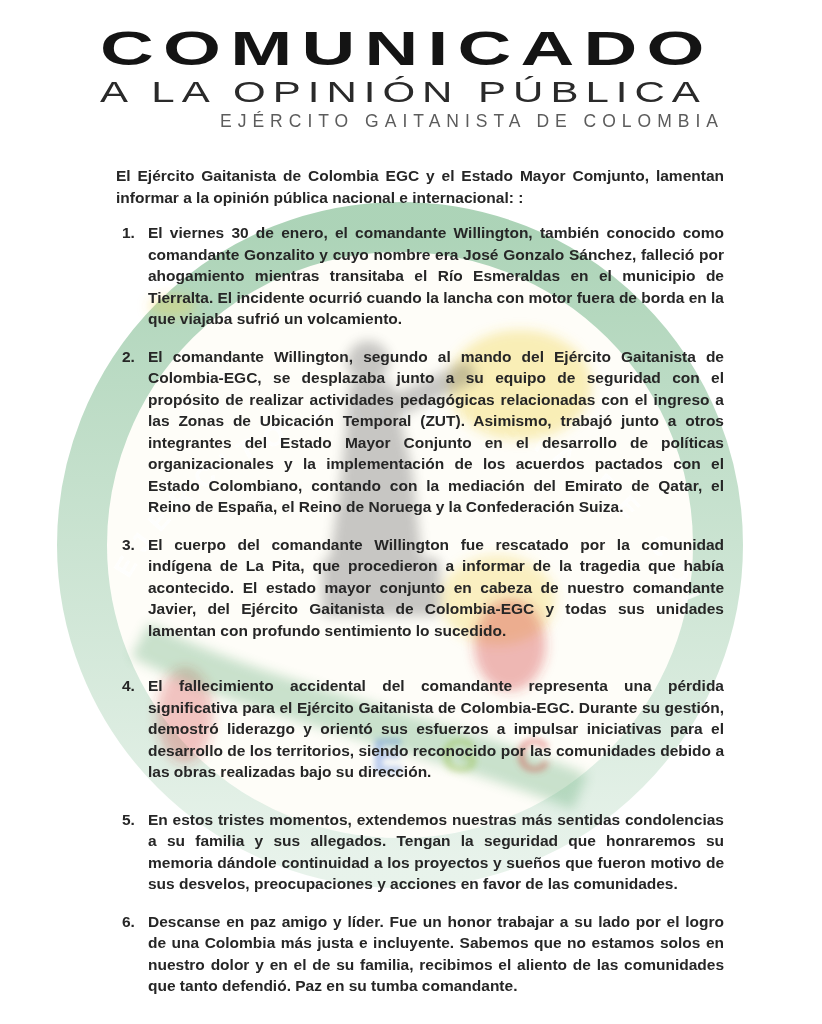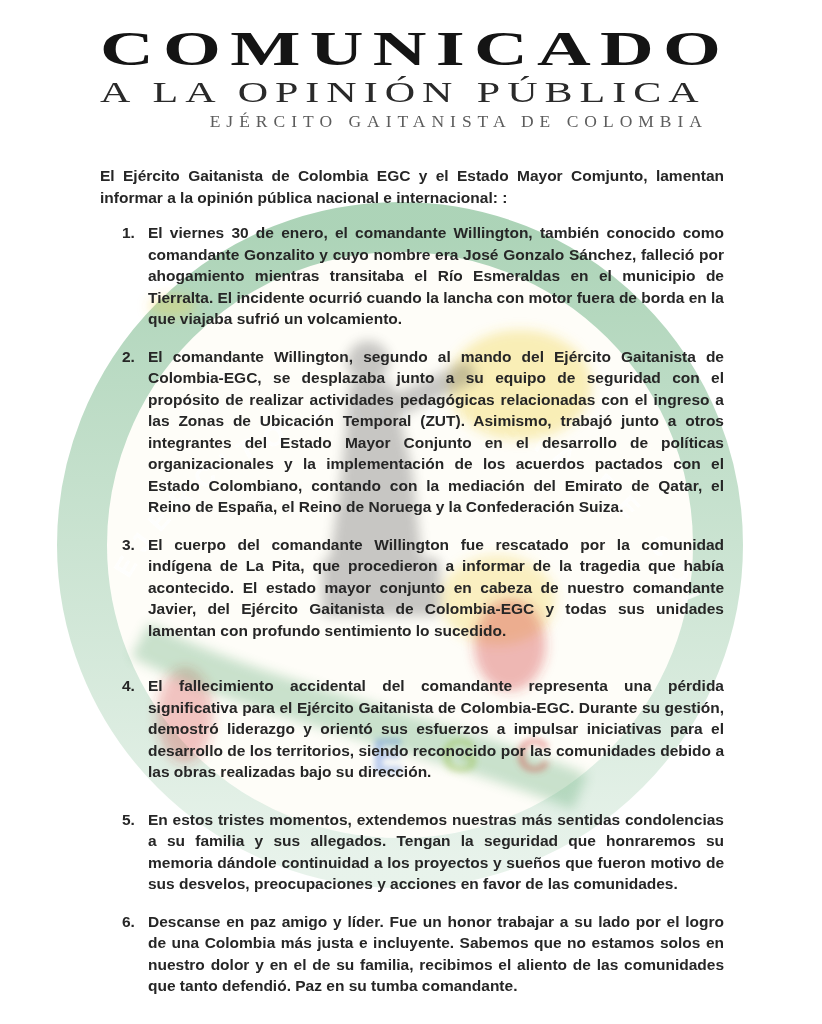--- a/index.html
+++ b/index.html
@@ -12,42 +12,42 @@
 
   
   .watermark {
     position: absolute; left: 0; top: 0; width: 822px; height: 1024px;
     z-index: 0; pointer-events: none;
   }
 
   
   .content { position: absolute; left: 100px; top: 24px; width: 624px; z-index: 1; }
 
-  .hdr { margin: 0 16px 34px 0; font-family: Liberation Serif, serif; }
+  .hdr { margin: 0 0 34px 0; }
   .title {
     margin: 0; color: #141414;
     font-size: 48px; font-weight: 900; letter-spacing: 6px; line-height: 1.05;
     white-space: nowrap; transform: scaleX(1.55); transform-origin: left center;
   }
   .subtitle {
     margin: 2px 0 0 0; color: #2a2a2a;
     font-size: 30px; font-weight: 400; letter-spacing: 5px; line-height: 1.05;
     white-space: nowrap; transform: scaleX(1.40); transform-origin: left center;
   }
   .org {
     margin: 4px 0 0 0; color: #5c5c5c; text-align: right;
     font-size: 17.5px; font-weight: 400; letter-spacing: 6px; line-height: 1.1;
     white-space: nowrap;
   }
 
   .bodytext {
     font-size: 15.5px; font-weight: 700; color: #262626; line-height: 21.5px;
     text-align: justify;
   }
-  .intro { margin: 0 0 14px 0; }
+  .intro { margin: 0 0 14px 16px; }
 
   ol.items { list-style: none; margin: 0; padding: 0; }
   ol.items li { position: relative; padding-left: 48px; }
   ol.items li + li { margin-top: 16px; }
   ol.items li:nth-child(4) { margin-top: 34px; }
   ol.items li:nth-child(5) { margin-top: 26px; }
   .num { position: absolute; left: 22px; top: 0; font-weight: 700; }
 </style>
 </head>
 <body>

